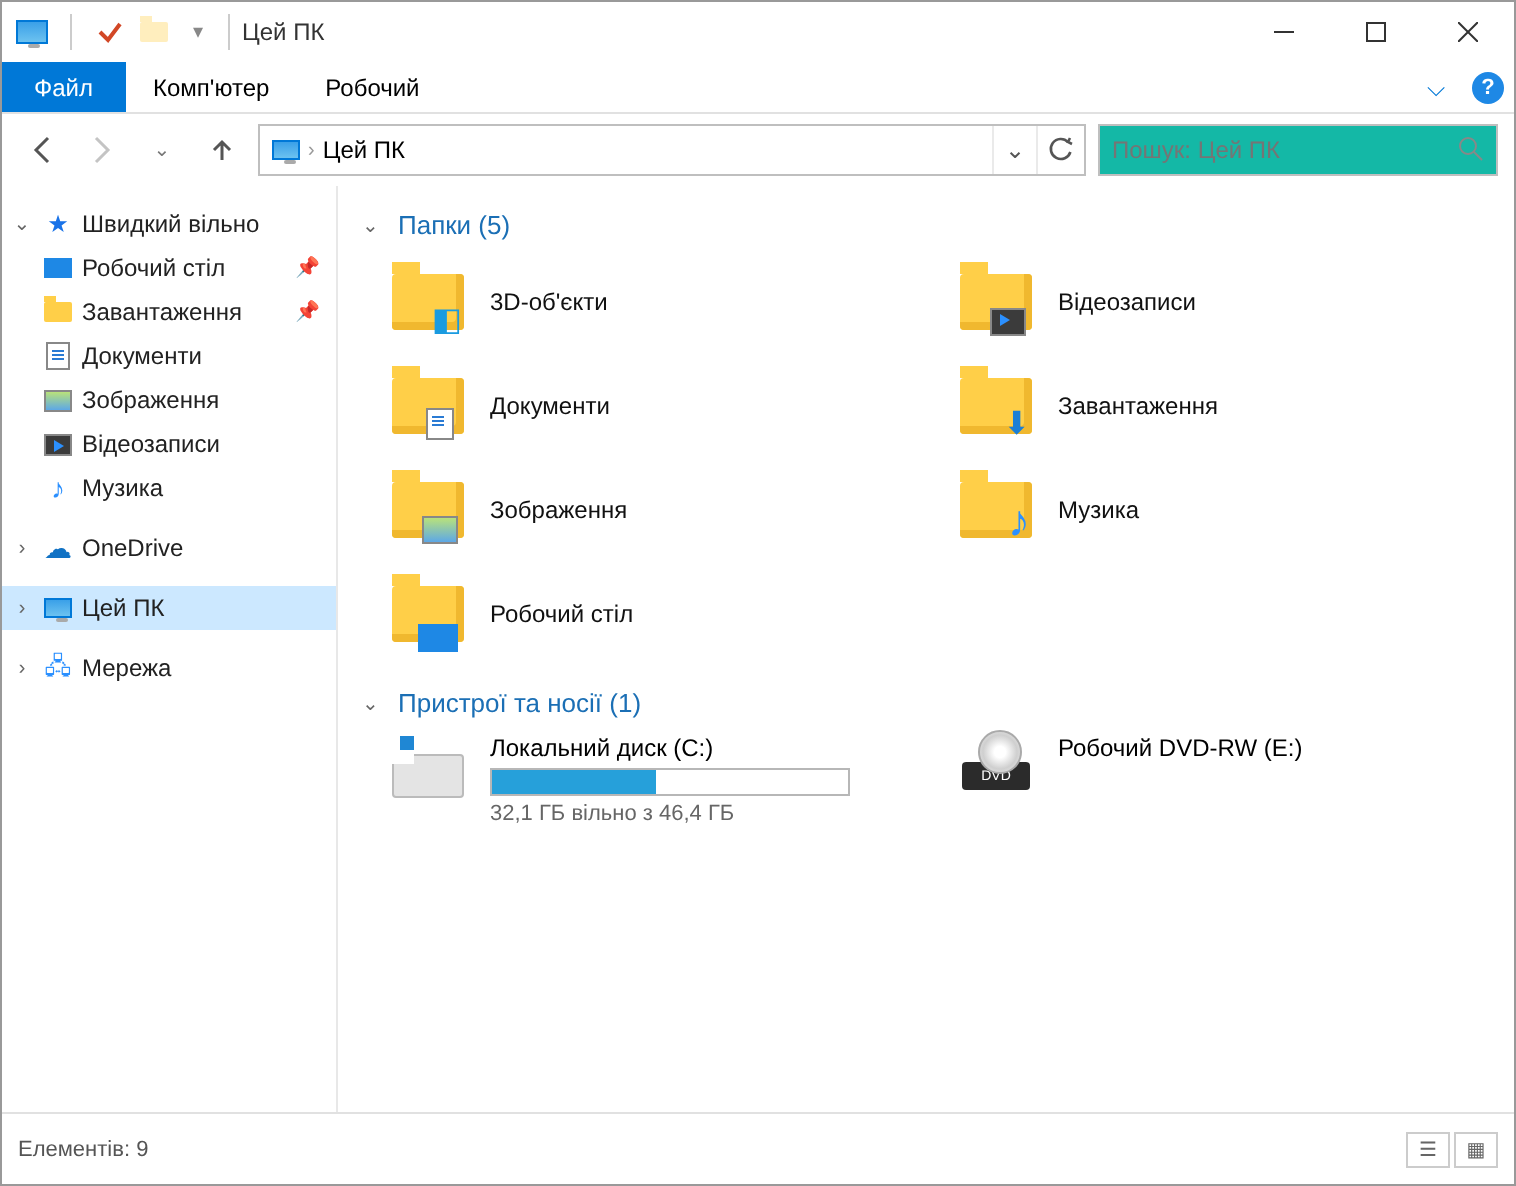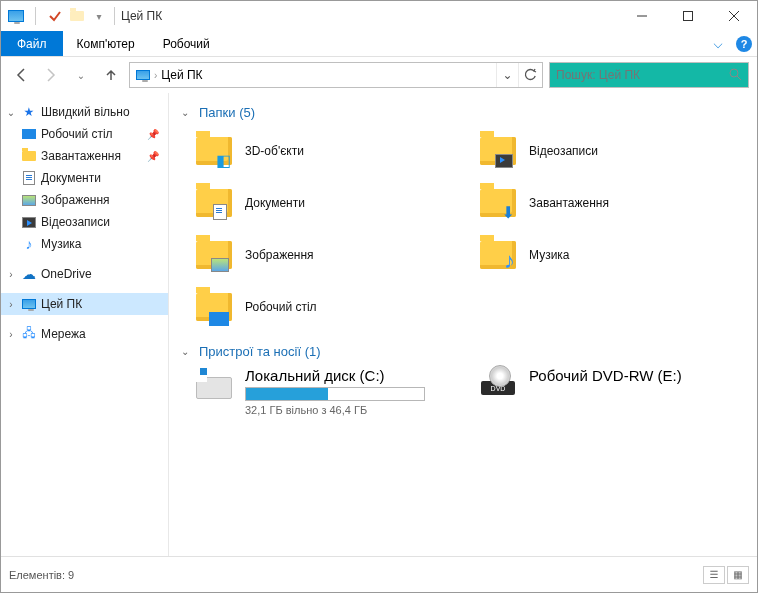--- a/index.html
+++ b/index.html
@@ -69,21 +69,21 @@
 .item { display:flex; align-items:center; height:46px; gap:10px; }
 .bigicon { width:42px; height:42px; display:flex; align-items:center; justify-content:center; position:relative; }
 .folder-big { width:36px; height:28px; background:#ffcf48; border-radius:2px; position:relative; box-shadow:inset -4px -4px 0 #f0b82f; }
 .folder-big::before { content:""; position:absolute; top:-6px; left:0; width:14px; height:6px; background:#ffcf48; }
 .overlay { position:absolute; right:4px; bottom:2px; font-size:16px; }
 .item .label { font-size:12px; color:#111; }
 
 
 .drive { display:flex; align-items:flex-start; gap:10px; height:54px; }
 .drive .info { flex:1; max-width: 220px; }
-.drive .title { font-size:15px; }
+.drive .title { font-size:12px; }
 .progress { width: 180px; height:14px; border:1px solid #b7b7b7; margin:3px 0; background:#fff; }
 .progress .bar { height:100%; background:#26a0da; }
 .drive .sub { font-size:11px; color:#666; }
 .hdd-icon { width:36px; height:22px; background:#e4e4e4; border:1px solid #bbb; border-radius:2px; position:relative; }
 .hdd-icon::before { content:""; position:absolute; left:-4px; top:-10px; width:14px; height:14px; background:conic-gradient(#1f87d4 0 90deg, #fff 90deg 360deg); box-sizing:border-box; }
 .dvd-icon { width:34px; height:14px; background:#2b2b2b; color:#fff; font-size:7px; display:flex; align-items:center; justify-content:center; border-radius:2px; position:relative; }
 .dvd-icon::before { content:""; position:absolute; top:-16px; left:8px; width:20px; height:20px; border-radius:50%; background:radial-gradient(circle,#fff 20%,#cfcfcf 60%,#eee 100%); border:1px solid #aaa; }
 
 
 .statusbar { position:absolute; bottom:0; left:0; right:0; height:36px; border-top:1px solid #e1e1e1; display:flex; align-items:center; padding:16px 8px; font-size:11px; color:#555; background:#fff; }

